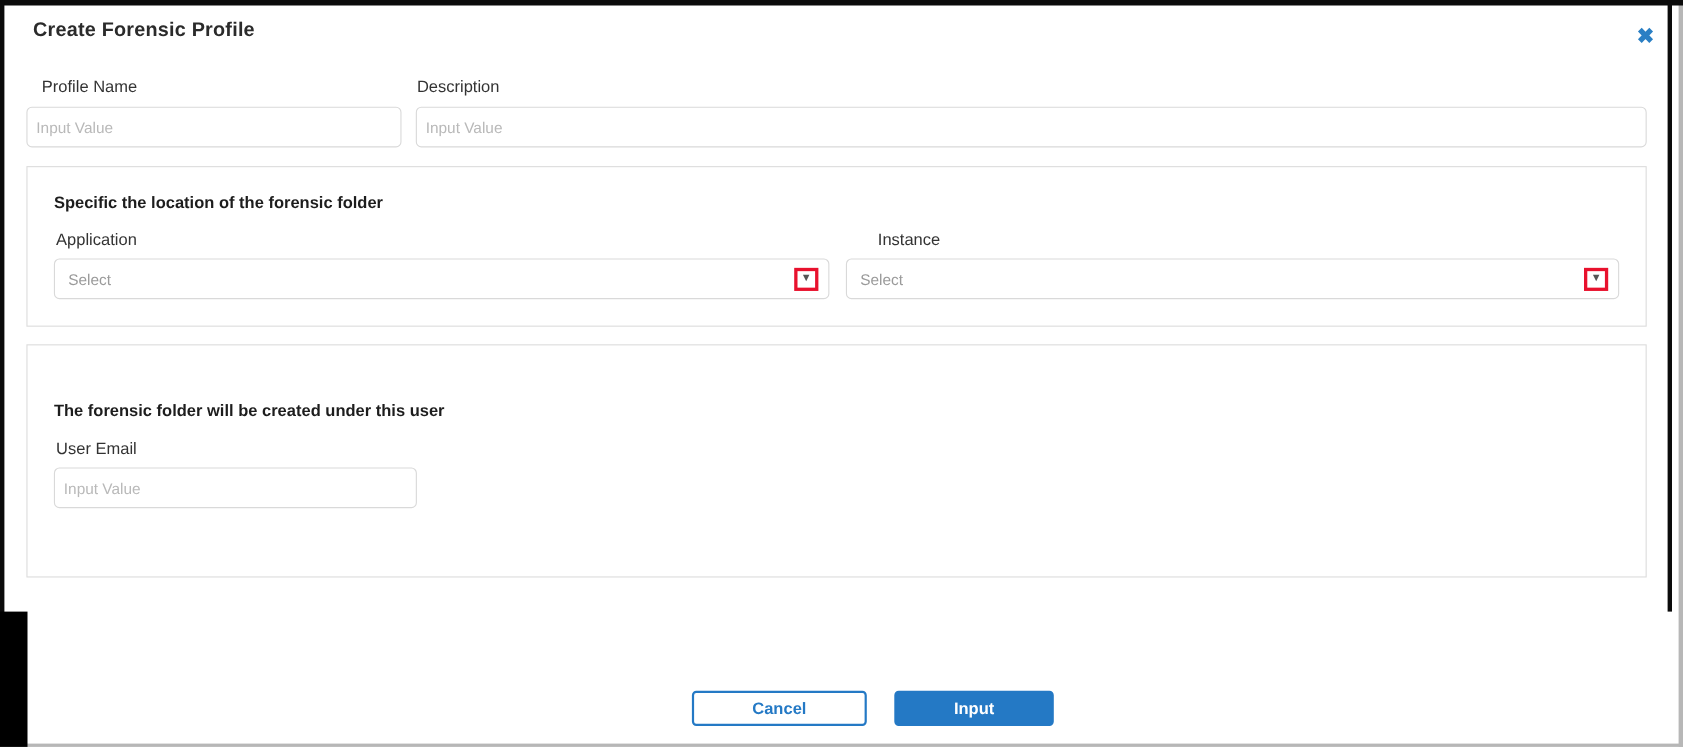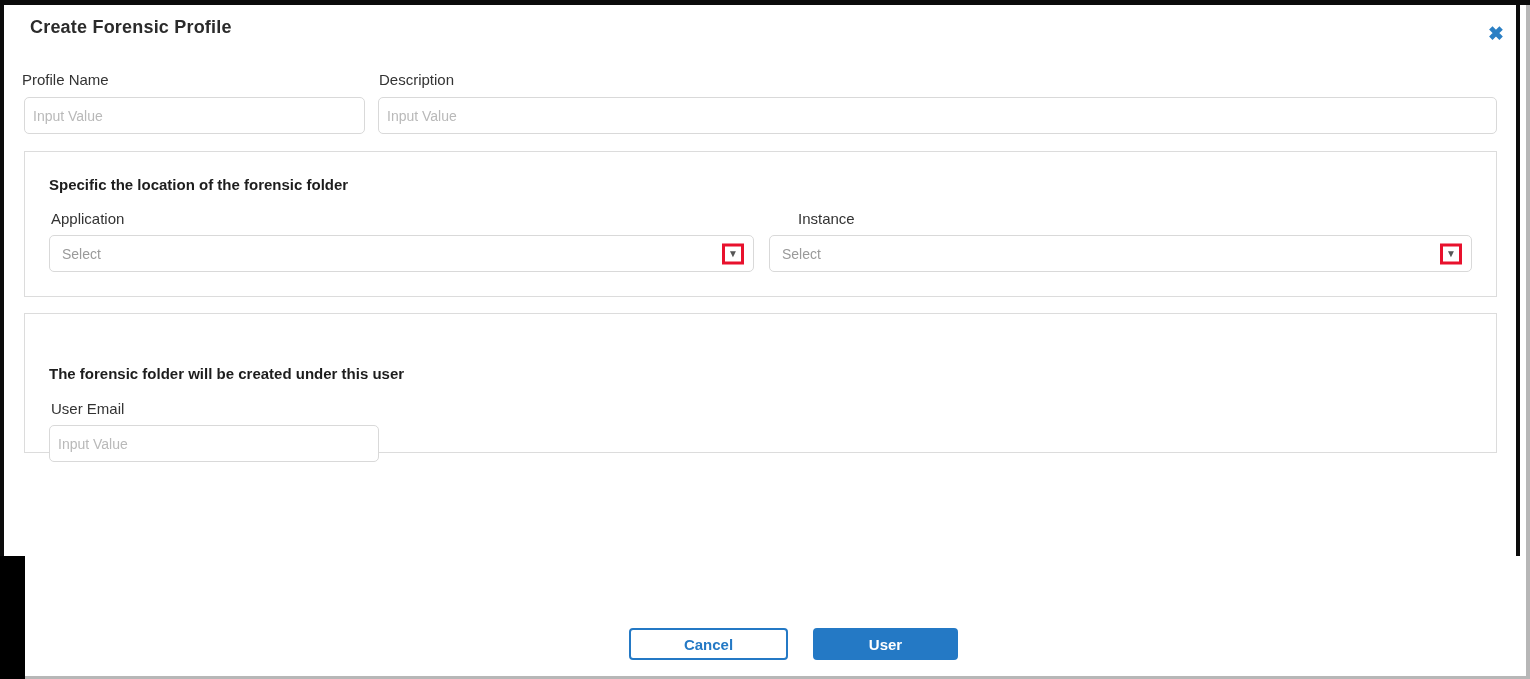--- a/index.html
+++ b/index.html
@@ -37,21 +37,21 @@
     font-size:14px; color:#444; padding:0 8px; outline:none;
   }
   .text-input::placeholder { color:#b9b9b9; opacity:1; }
 
   
   .section {
     position:absolute; left:24px; width:1473px;
     border:1px solid #dcdcdc; background:#fff;
   }
   #section-location { top:151px; height:146px; }
-  #section-user     { top:313px; height:140px; }
+  #section-user     { top:313px; height:212px; }
   .section-heading { position:absolute; font-size:15px; font-weight:bold; color:#1d1d1d; }
 
   
   .select-box {
     position:absolute; height:37px;
     border:1px solid #d9d9d9; border-radius:5px;
     background:#fff; cursor:pointer;
     display:flex; align-items:center; padding:16px 12px;
   }
   .select-placeholder { font-size:14px; color:#9a9a9a; }
@@ -79,21 +79,21 @@
 <div class="edge-right-gray"></div>
 <div class="edge-bottom-gray"></div>
 <div class="edge-top-black"></div>
 <div class="edge-left-black"></div>
 <div class="edge-rightline-black"></div>
 <div class="black-artifact"></div>
 
 <h1 class="modal-title">Create Forensic Profile</h1>
 <span class="close-btn">✖</span>
 
-<label class="field-label" style="left:22px; top:71px;">Profile Name</label>
+<label class="field-label" style="left:38px; top:71px;">Profile Name</label>
 <input class="text-input" style="left: 24px; top: 97px; width: 341px;" placeholder="Input Value">
 
 <label class="field-label" style="left:379px; top:71px;">Description</label>
 <input class="text-input" style="left: 378px; top: 97px; width: 1119px;" placeholder="Input Value">
 
 <div class="section" id="section-location">
   <div class="section-heading" style="left:24px; top:24px;">Specific the location of the forensic folder</div>
 
   <label class="field-label" style="left:26px; top:58px;">Application</label>
   <div class="select-box" style="left:24px; top:83px; width:705px;">
@@ -113,13 +113,13 @@
 </div>
 
 <div class="section" id="section-user">
   <div class="section-heading" style="left:24px; top:51px;">The forensic folder will be created under this user</div>
 
   <label class="field-label" style="left:26px; top:86px;">User Email</label>
   <input class="text-input" style="left: 24px; top: 111px; width: 330px;" placeholder="Input Value">
 </div>
 
 <button class="btn btn-cancel">Cancel</button>
-<button class="btn btn-save">User</button>
+<button class="btn btn-save">Input</button>
 
 </body></html>

